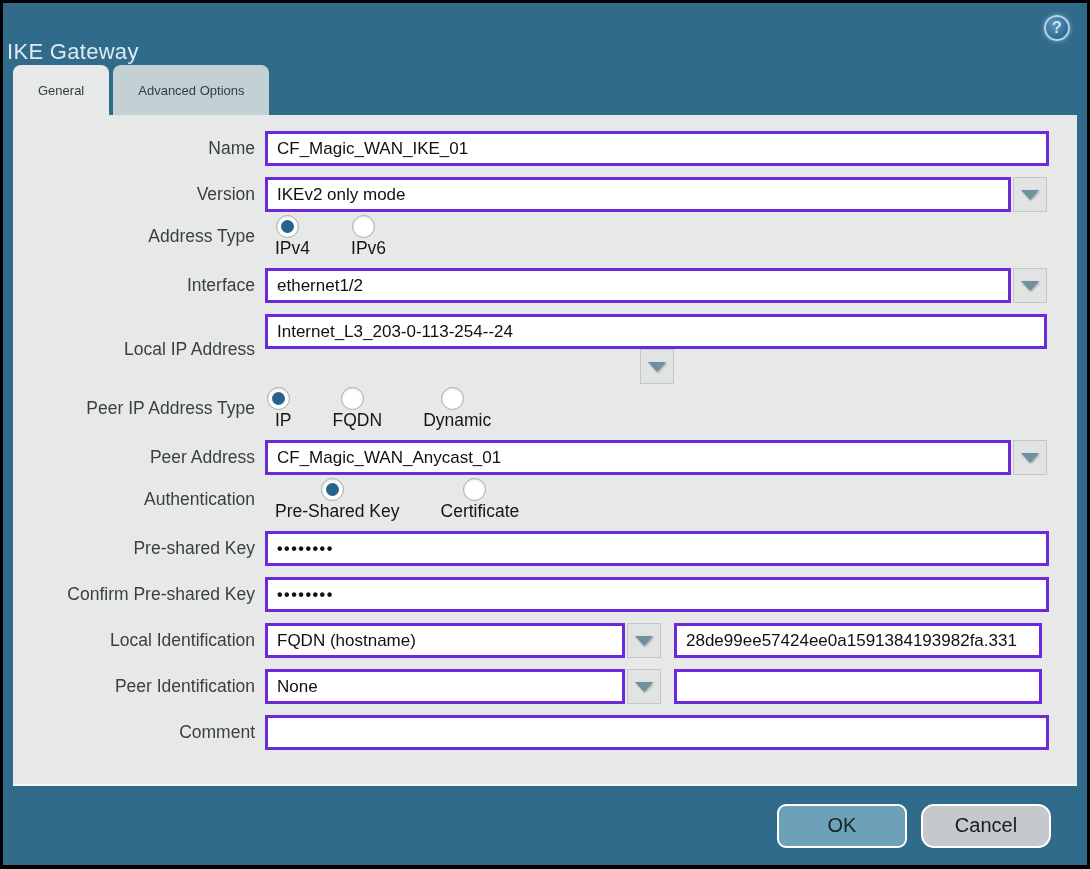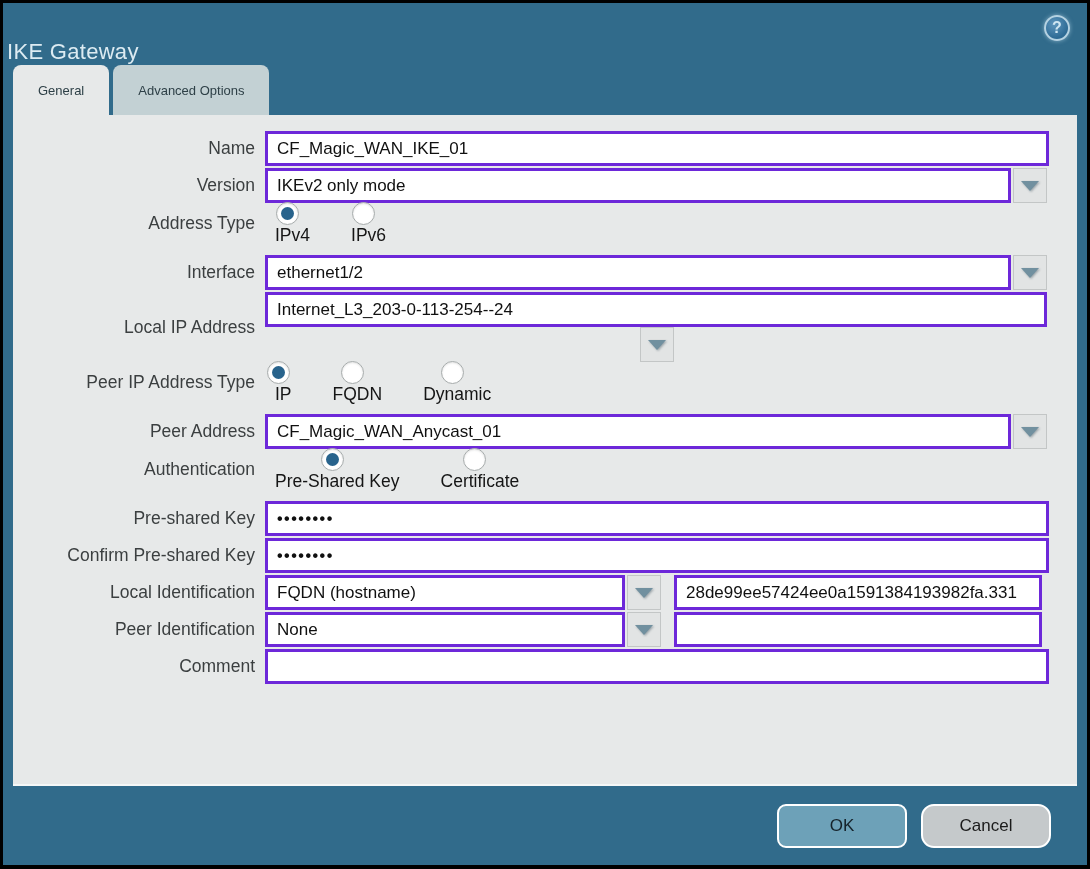--- a/index.html
+++ b/index.html
@@ -68,21 +68,21 @@
   .panel {
     flex: 1;
     margin: 0 10px;
     background: #e7e9e9;
     padding: 16px 18px 0 0;
     border-bottom: 2px solid #f5f7f7;
   }
   .row {
     display: flex;
     align-items: center;
-    margin-bottom: 2px;
+    margin-bottom: 11px;
   }
   .row.radios { margin-top: 7px; margin-bottom: 18px; height: 27px; }
   .label {
     width: 252px;
     text-align: right;
     padding-right: 10px;
     font-size: 17.5px;
     color: #3b3f40;
     flex-shrink: 0;
     white-space: nowrap;
@@ -164,21 +164,21 @@
     justify-content: flex-end;
     padding-right: 36px;
     gap: 14px;
   }
   .btn {
     width: 130px;
     height: 44px;
     border: 2px solid #ffffff;
     border-radius: 9px;
     font-family: "Liberation Sans", "DejaVu Sans", sans-serif;
-    font-size: 17px;
+    font-size: 20px;
     color: #15222a;
     display: flex;
     align-items: center;
     justify-content: center;
     cursor: pointer;
   }
   .btn-ok { background: #6da1b8; }
   .btn-cancel { background: #c5c9cb; color: #1b1b1b; border-radius: 13px; }
 </style>
 </head>

